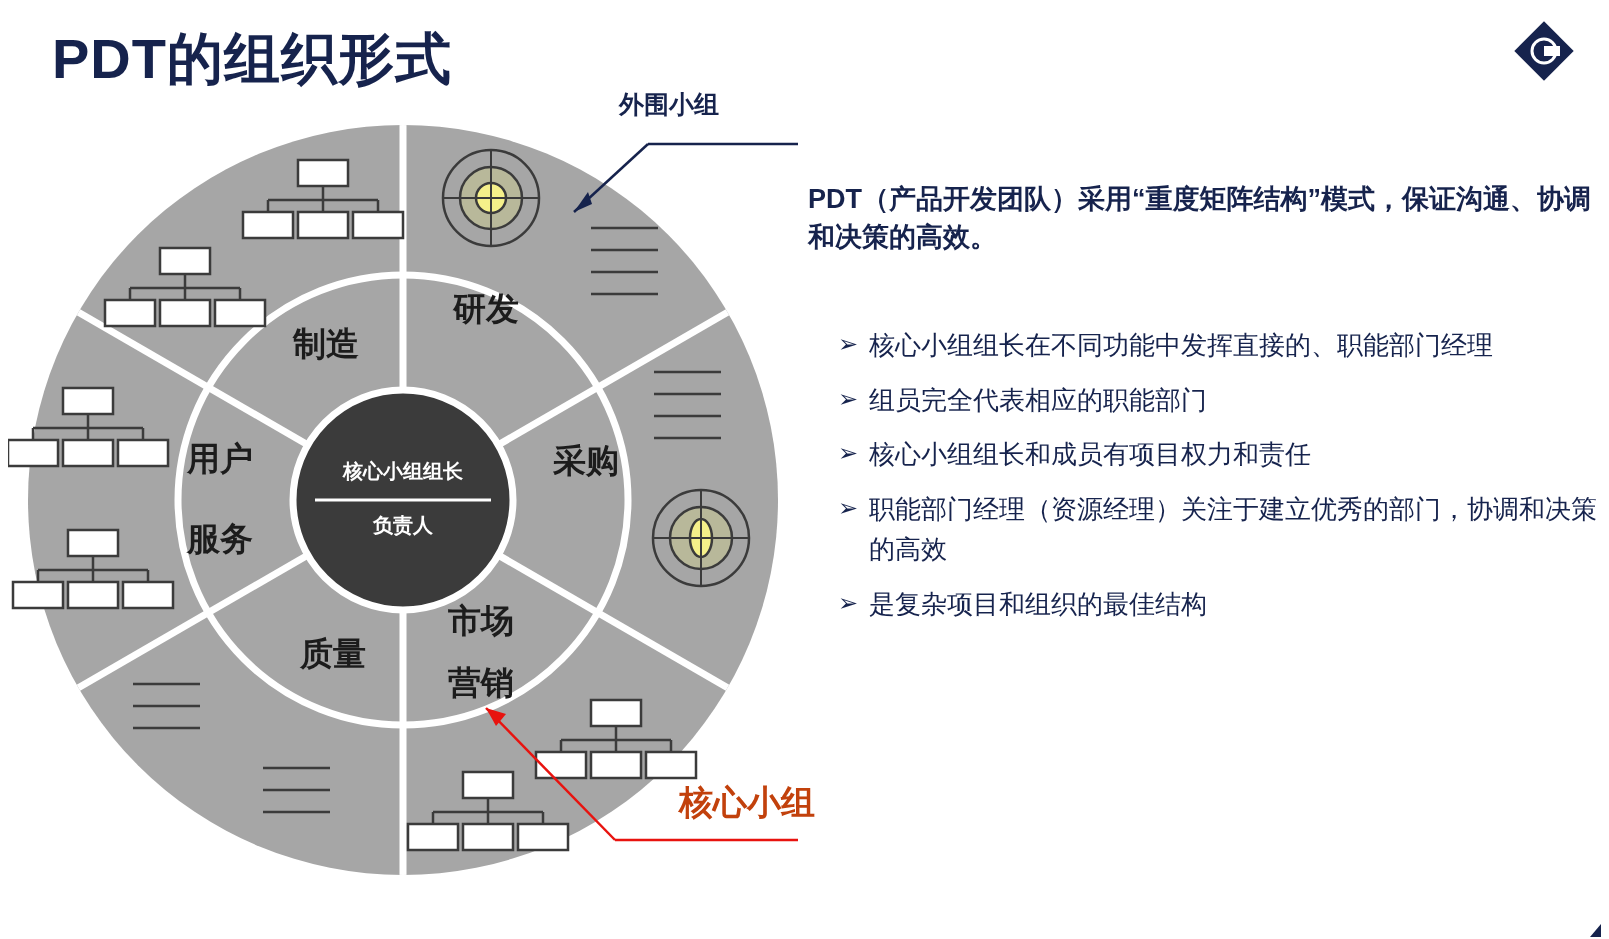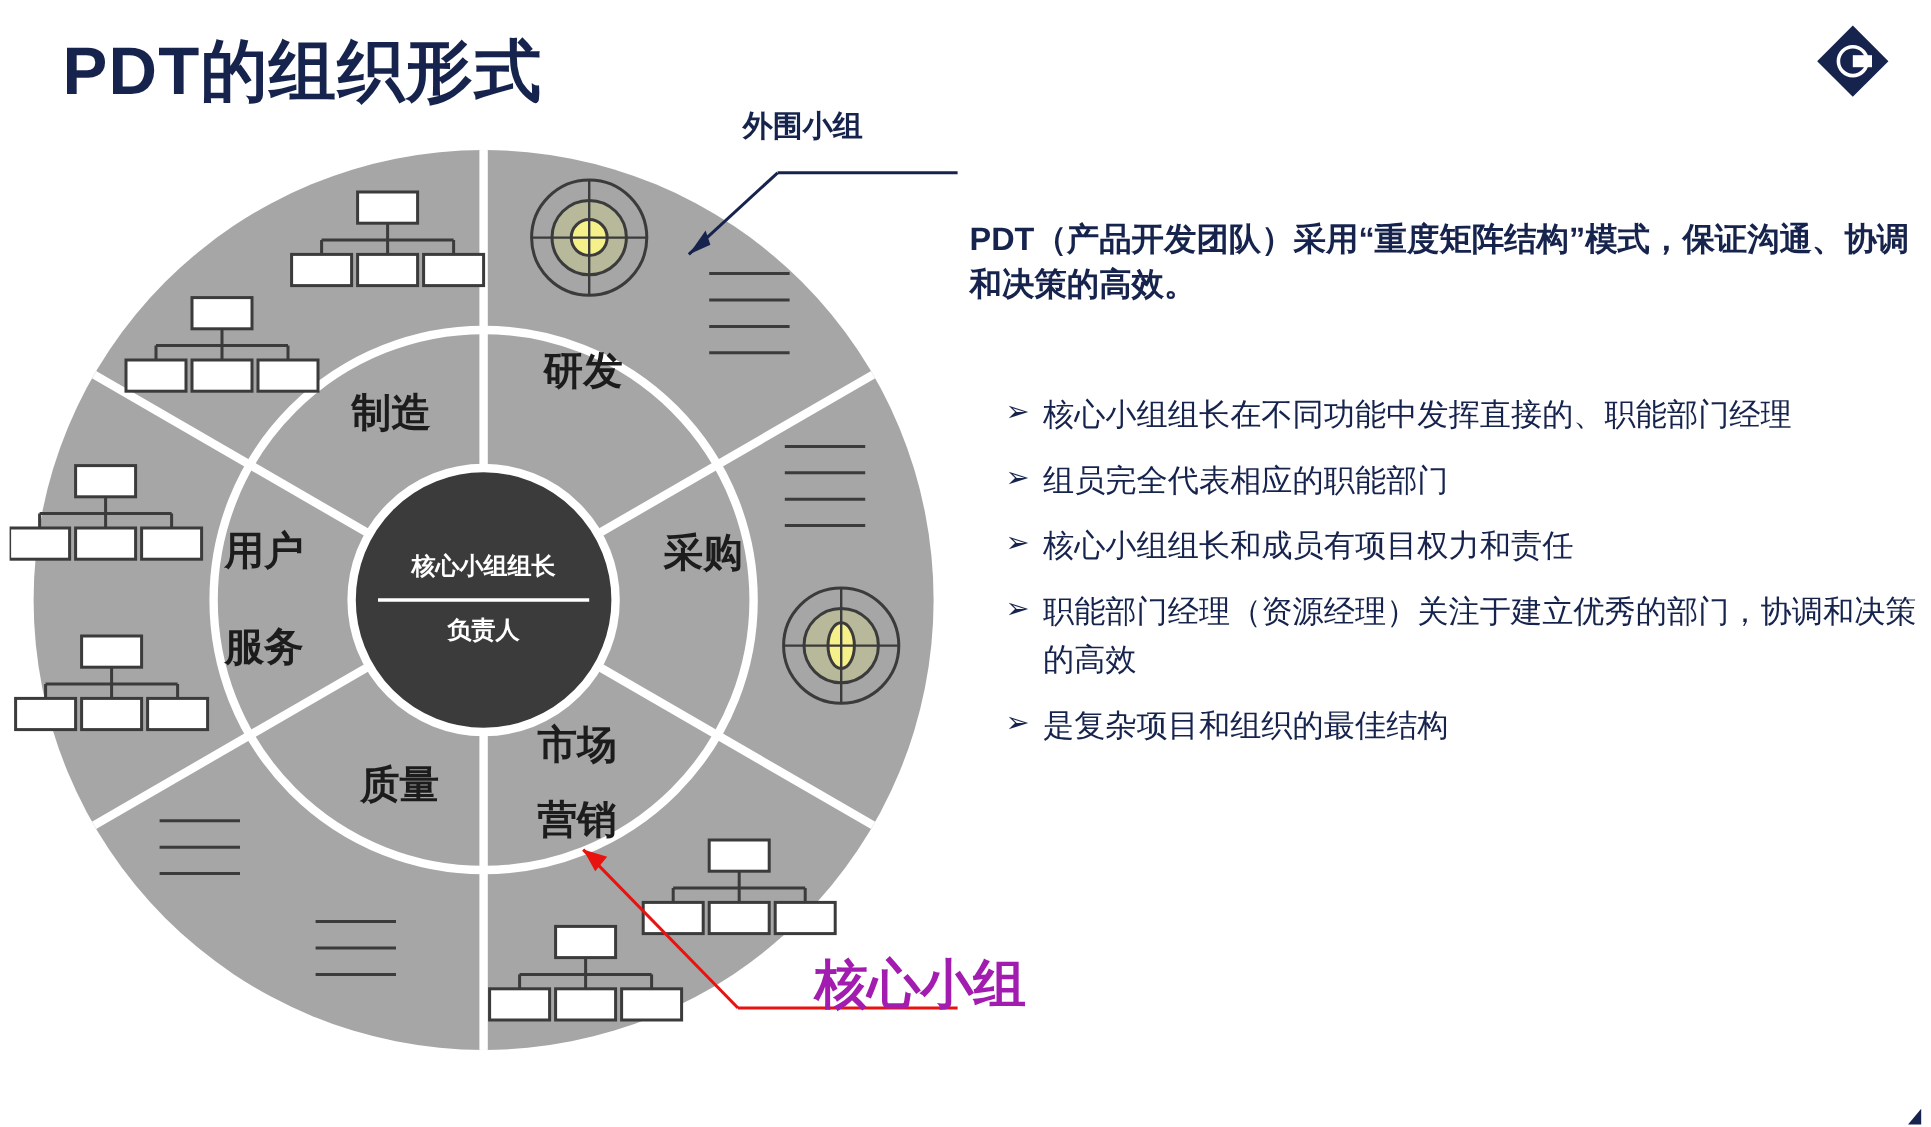--- a/index.html
+++ b/index.html
@@ -93,23 +93,22 @@
   }
   #callout-outer-label {
     left: 619px;
     top: 88px;
     font-size: 25px;
     color: #16234d;
   }
   #callout-core-label {
     left: 679px;
     top: 780px;
-    font-size: 44px;
-    color: #a21caf;
-    margin-top: 11px;
+    font-size: 34px;
+    color: #c2410c;
   }
 
   
   #summary {
     position: absolute;
     left: 786px;
     top: 180px;
     width: 800px;
     font-size: 27px;
     font-weight: bold;

